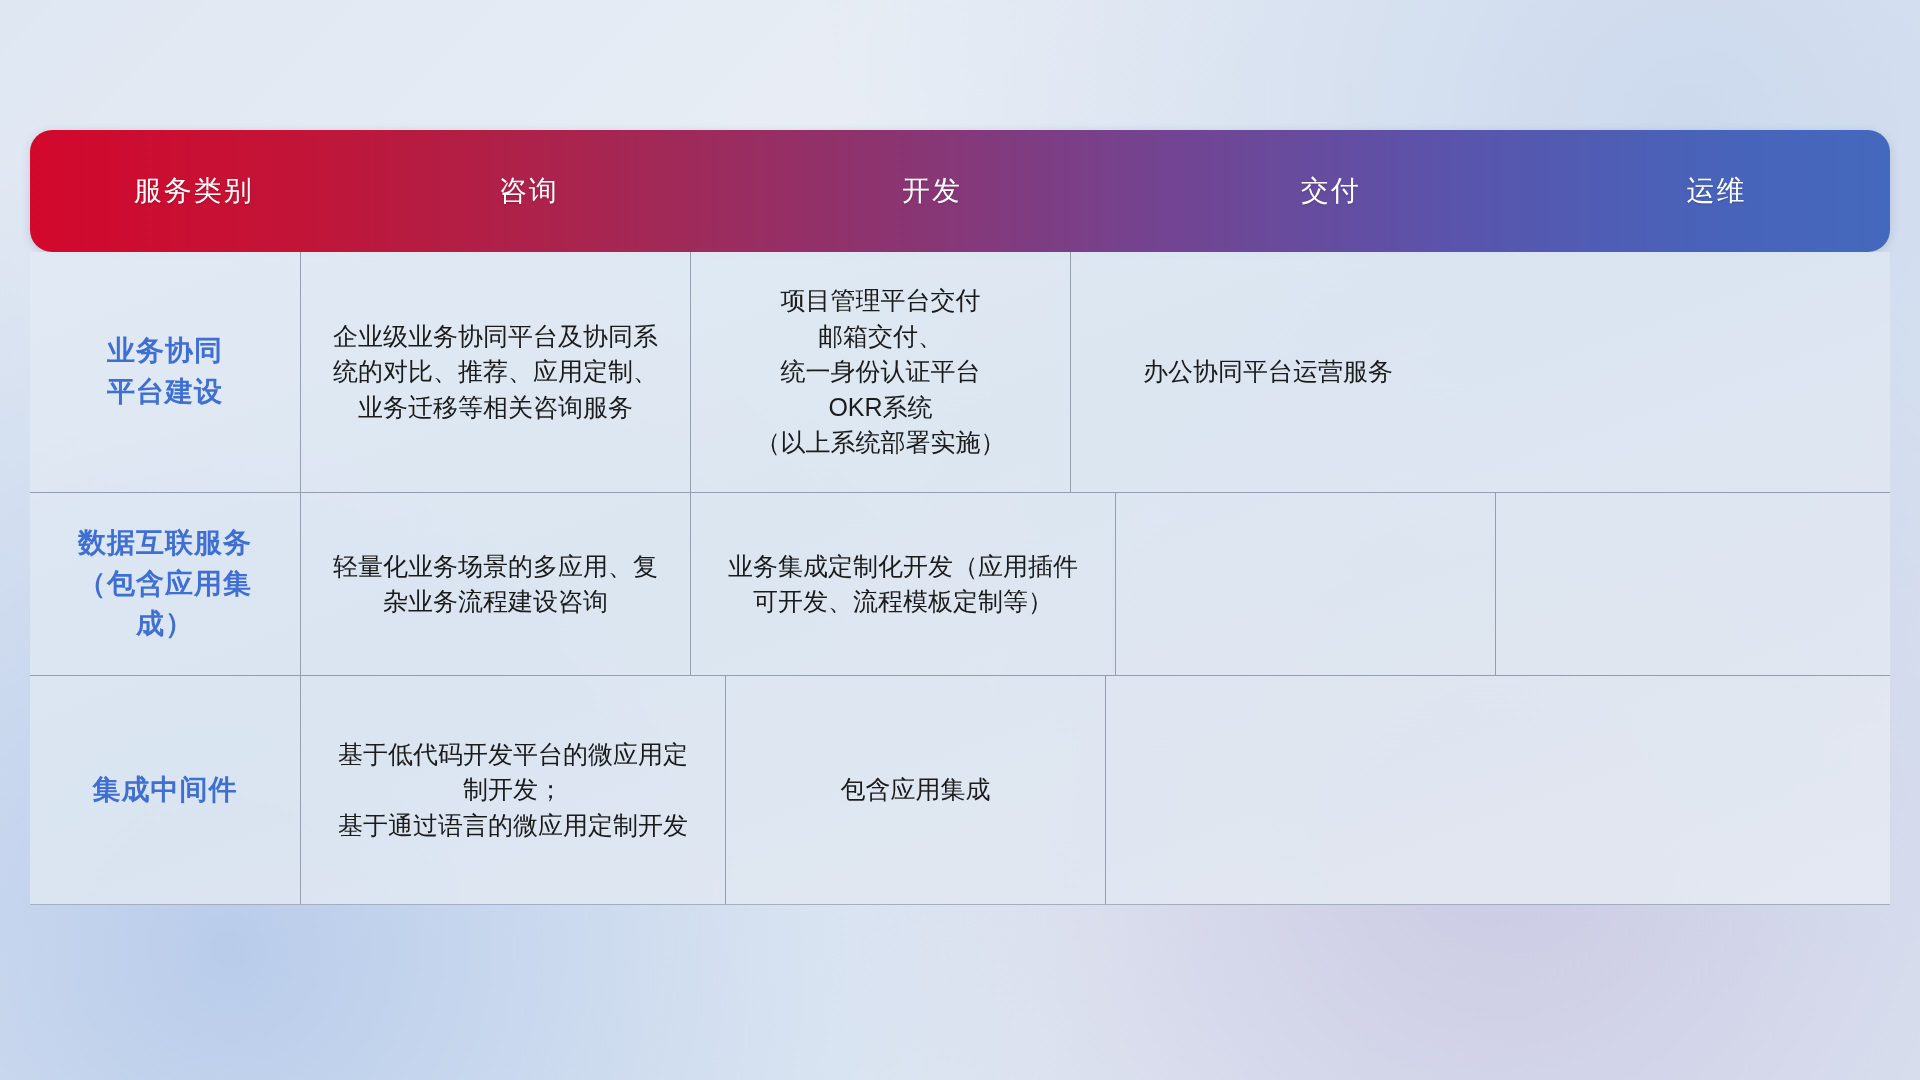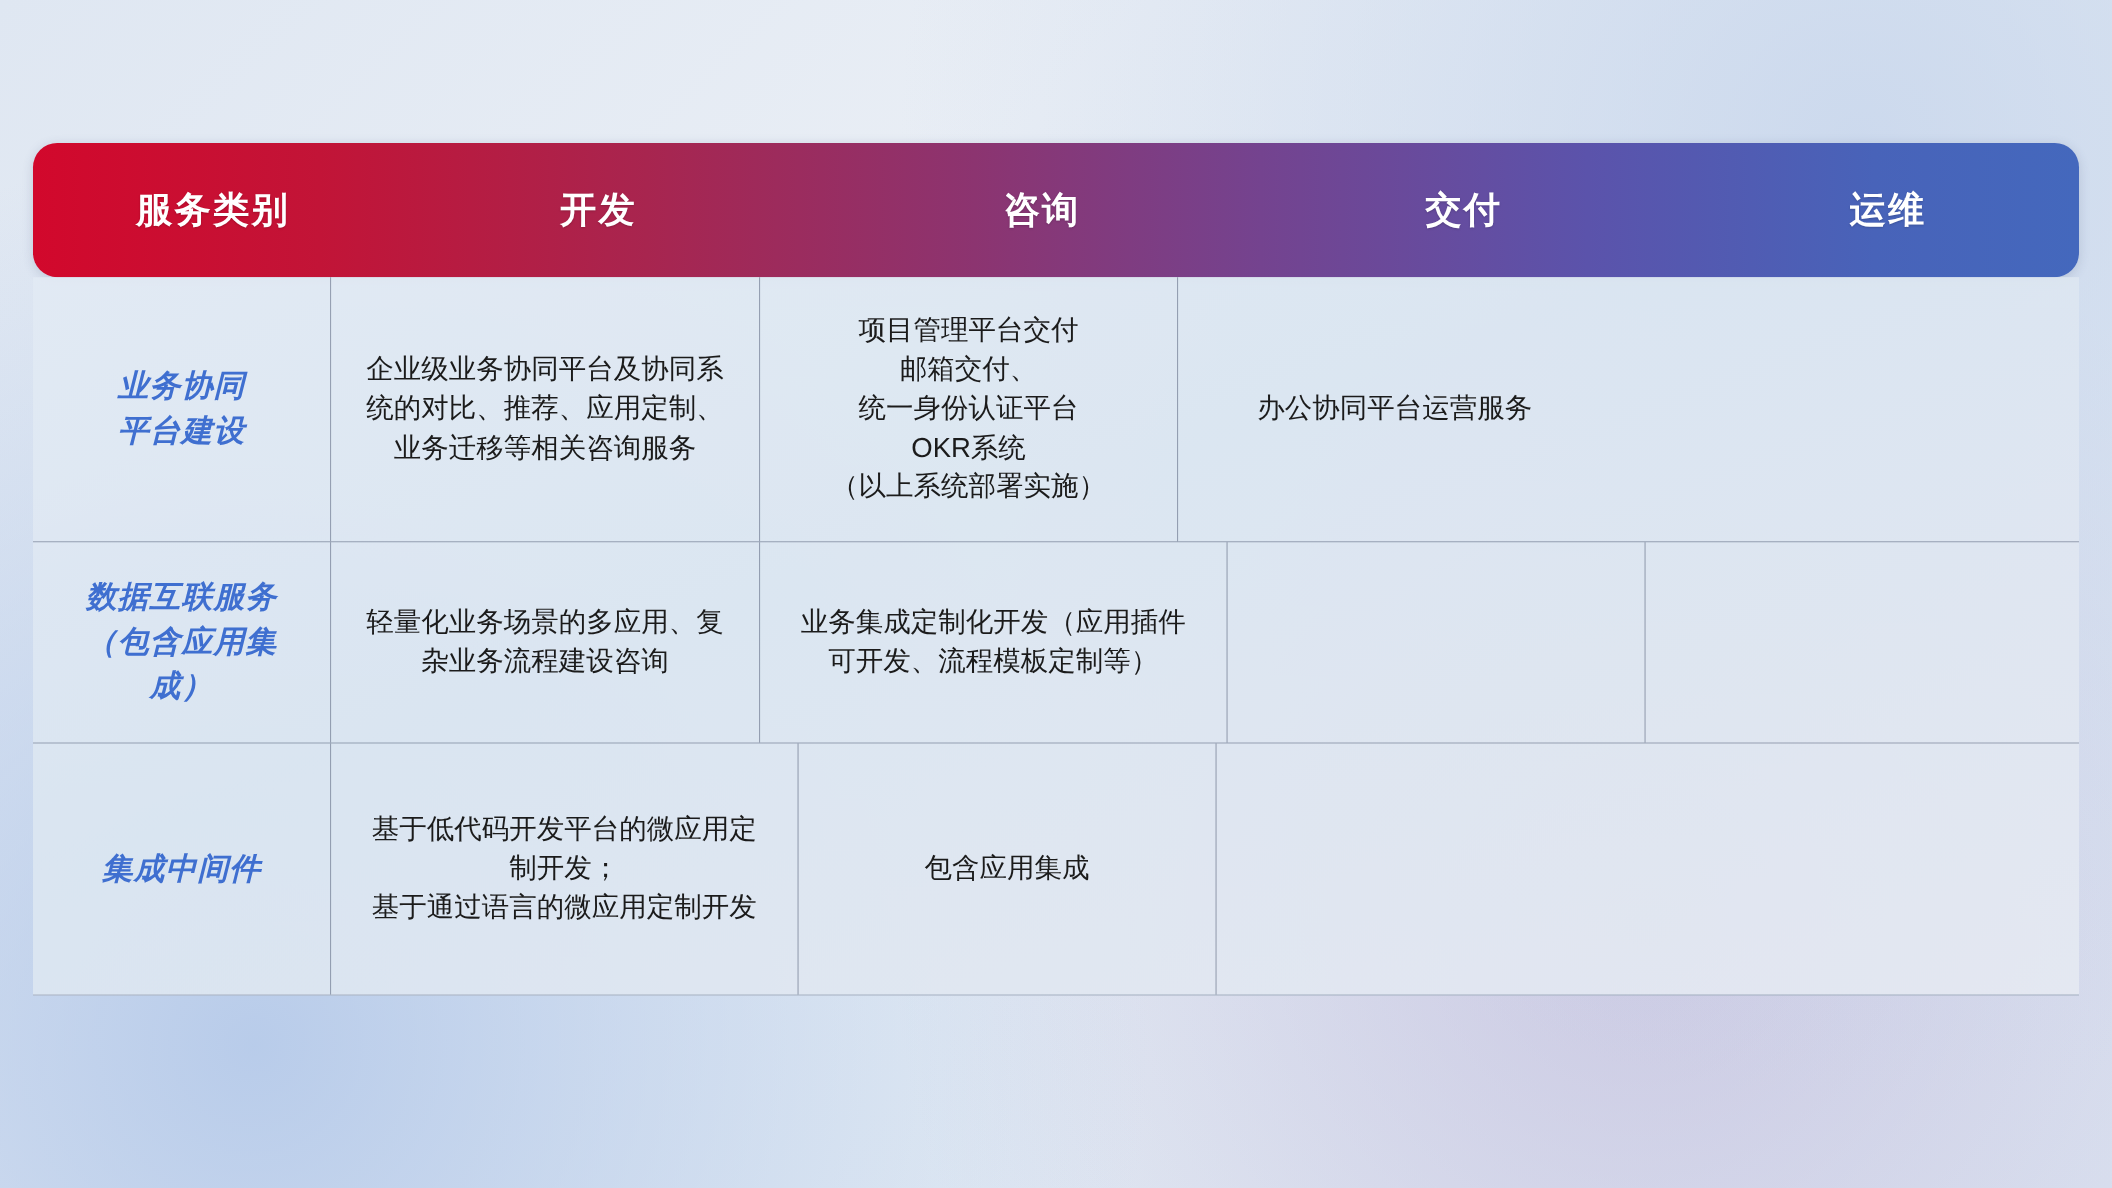--- a/index.html
+++ b/index.html
@@ -46,22 +46,22 @@
         #5b53ab 76%,
         #4863b9 90%,
         #4468bd 100%);
     box-shadow: 0 2px 10px rgba(60,70,110,0.18);
   }
   .header-cell {
     display: flex;
     align-items: center;
     justify-content: center;
     color: #ffffff;
-    font-size: 33px;
-    font-weight: bold;
+    font-size: 28px;
+    font-weight: normal;
     letter-spacing: 2px;
     text-shadow: 0 1px 2px rgba(0,0,0,0.18);
     margin-left: 45px;
   }
 
   
   .body-wrap {
     background: linear-gradient(160deg,
         rgba(226,234,244,0.92) 0%,
         rgba(219,230,241,0.92) 40%,
@@ -88,21 +88,20 @@
     border-left: 1px solid rgba(60,70,100,0.45);
     white-space: pre-line;
   }
   .cell.cat {
     border-left: none;
     color: #3f6fd0;
     font-weight: bold;
     font-size: 28px;
     line-height: 1.45;
     letter-spacing: 1px;
-    font-style: italic;
   }
 
   
   .c0 { width: 270px; }
   .c1 { width: 390px; }
   .c2 { width: 425px; }
   .c3 { width: 380px; }
   .c4 { width: 395px; }
 
   .r0 { height: 240px; }
@@ -110,22 +109,22 @@
   .r2 { height: 228px; }
 </style>
 </head>
 <body>
 
 <div class="page">
   <div class="table-wrap">
 
     <div class="header-row">
       <div class="header-cell c0">服务类别</div>
+      <div class="header-cell c1">咨询</div>
       <div class="header-cell c2">开发</div>
-      <div class="header-cell c1">咨询</div>
       <div class="header-cell c3">交付</div>
       <div class="header-cell c4">运维</div>
     </div>
 
     <div class="body-wrap">
 
       <div class="body-row first r0">
         <div class="cell cat c0">业务协同
 平台建设</div>
         <div class="cell c1">企业级业务协同平台及协同系

